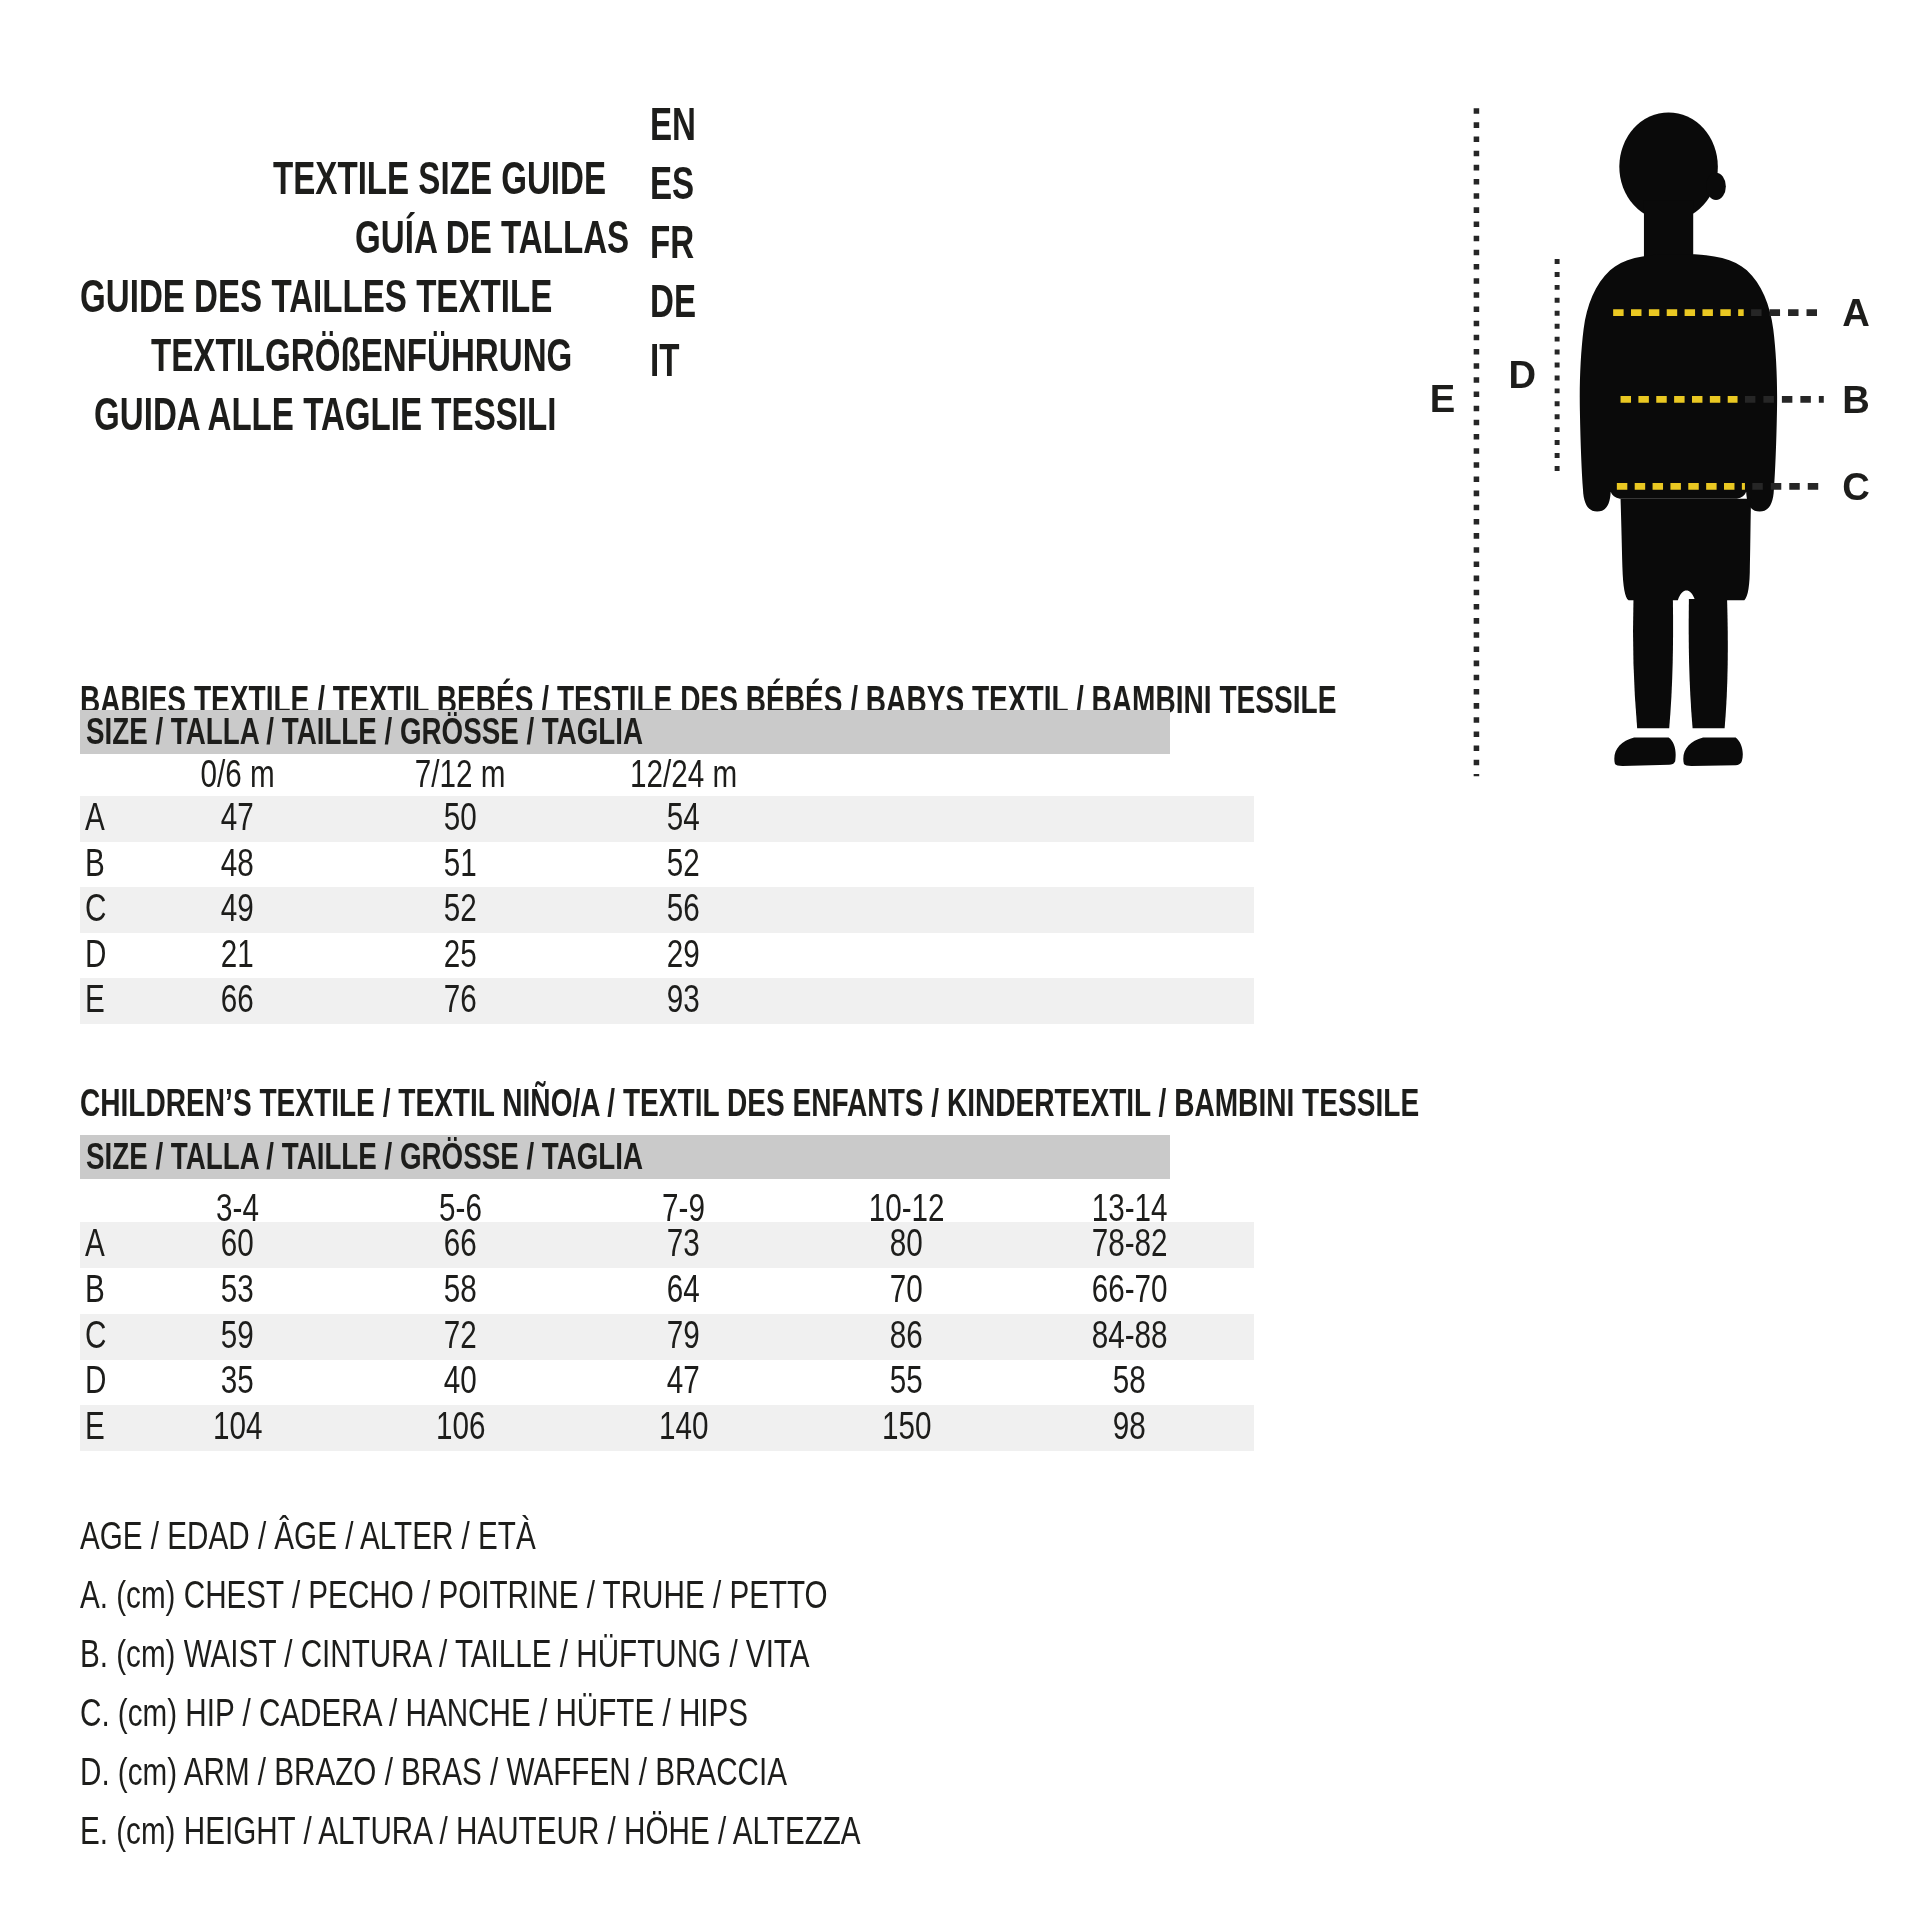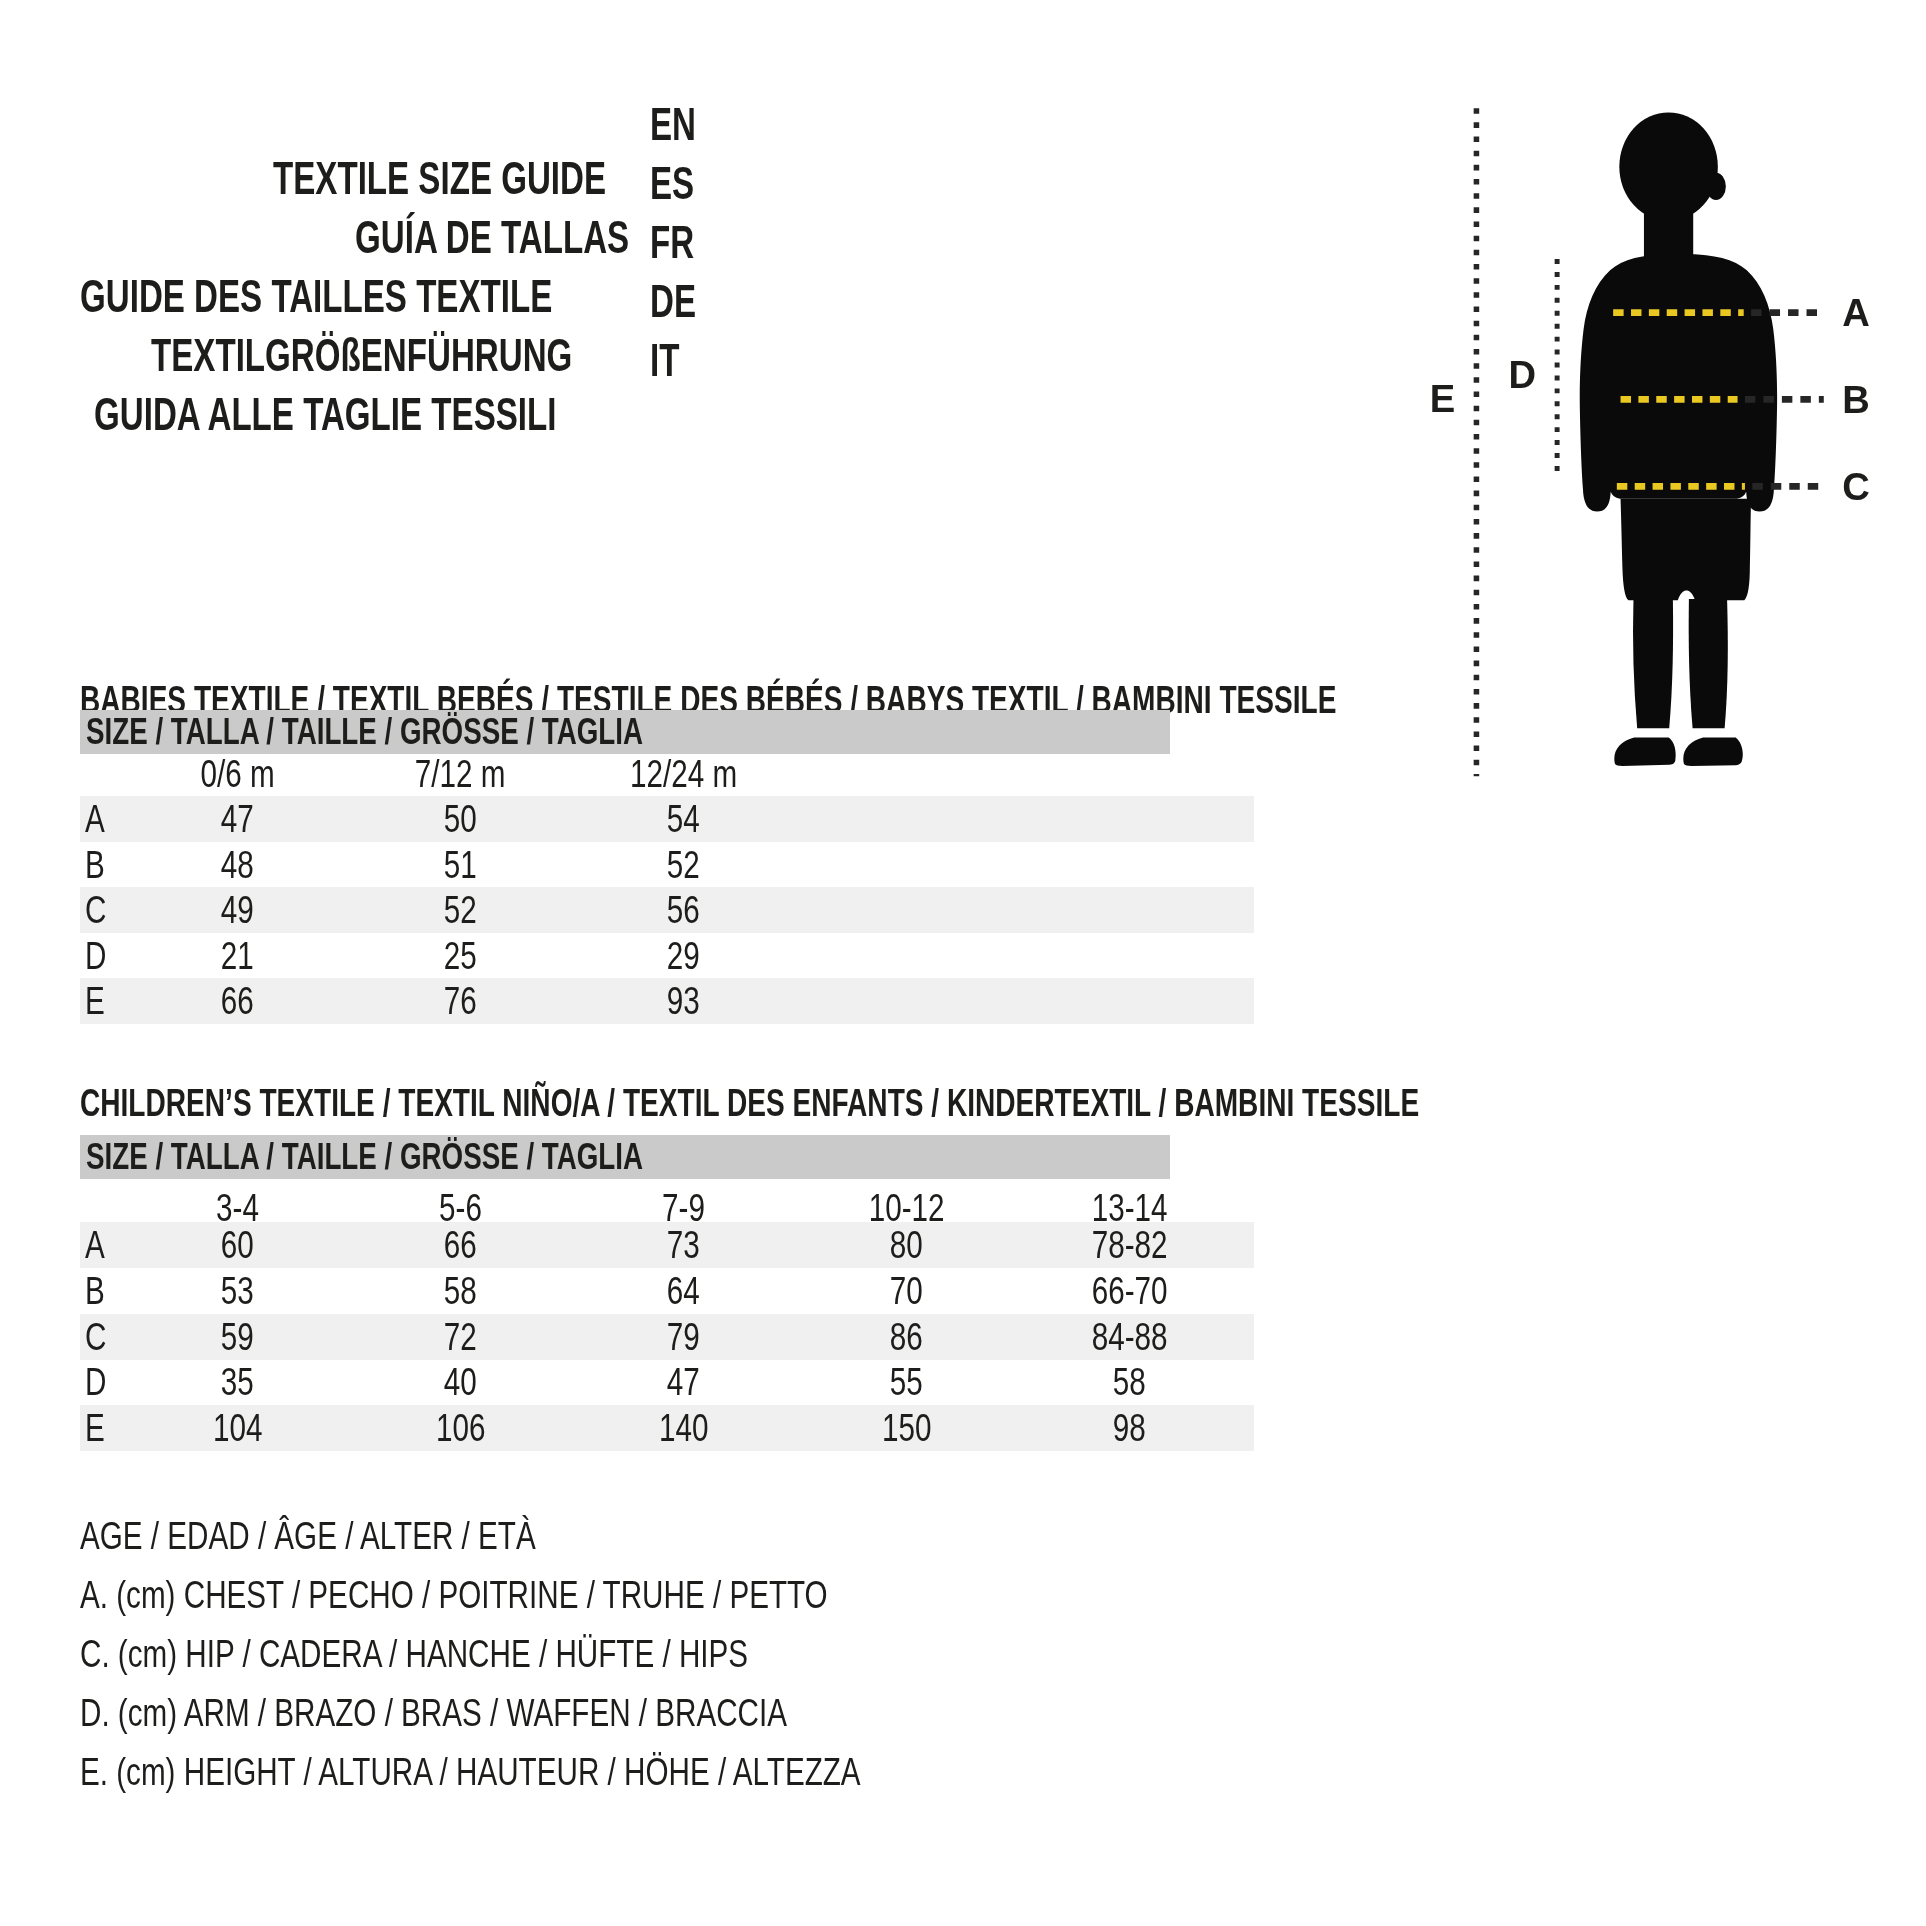--- a/index.html
+++ b/index.html
@@ -27,21 +27,21 @@
   
   .sec-title{position:absolute;left:80px;height:39px;font-size:39px;font-weight:bold;line-height:39px;white-space:nowrap;}
   .sec-title .t{transform:scaleX(.72);}
 
   
   .size-bar{position:absolute;left:80px;width:1090px;height:44px;background:var(--bar-gray);
             display:flex;align-items:center;font-size:37px;font-weight:bold;}
   .size-bar .t{transform:scaleX(.75);margin-left:6.2px;}
 
   
-  .trow{position:absolute;left:80px;width:1174px;height:46px;display:flex;align-items:center;font-size:38px;}
+  .trow{position:absolute;left:80px;width:1174px;height:46px;display:flex;font-size:38px;}
   .trow.head{height:43px;}
   .trow.alt{background:var(--row-gray);}
   .cell{width:223px;text-align:center;}
   .cell-lbl{width:46px;text-align:left;padding-left:5px;box-sizing:border-box;}
 
   
   .legend{position:absolute;left:80px;top:1514px;font-size:39px;}
   .legend-line{height:59px;display:flex;align-items:flex-start;}
   .legend .t{transform:scaleX(.76);}
 
@@ -218,20 +218,23 @@
   </div>
 
   <div class="legend">
     <div class="legend-line">
         <span class="t">AGE / EDAD / ÂGE / ALTER / ETÀ</span>
       </div>
     <div class="legend-line">
         <span class="t">A. (cm) CHEST / PECHO / POITRINE / TRUHE / PETTO</span>
       </div>
     <div class="legend-line">
+        <span class="t">B. (cm) WAIST / CINTURA / TAILLE / HÜFTUNG / VITA</span>
+      </div>
+    <div class="legend-line">
         <span class="t">C. (cm) HIP / CADERA / HANCHE / HÜFTE / HIPS</span>
       </div>
     <div class="legend-line">
         <span class="t">D. (cm) ARM / BRAZO / BRAS / WAFFEN / BRACCIA</span>
       </div>
     <div class="legend-line">
         <span class="t">E. (cm) HEIGHT / ALTURA / HAUTEUR / HÖHE / ALTEZZA</span>
       </div>
   </div>
 

